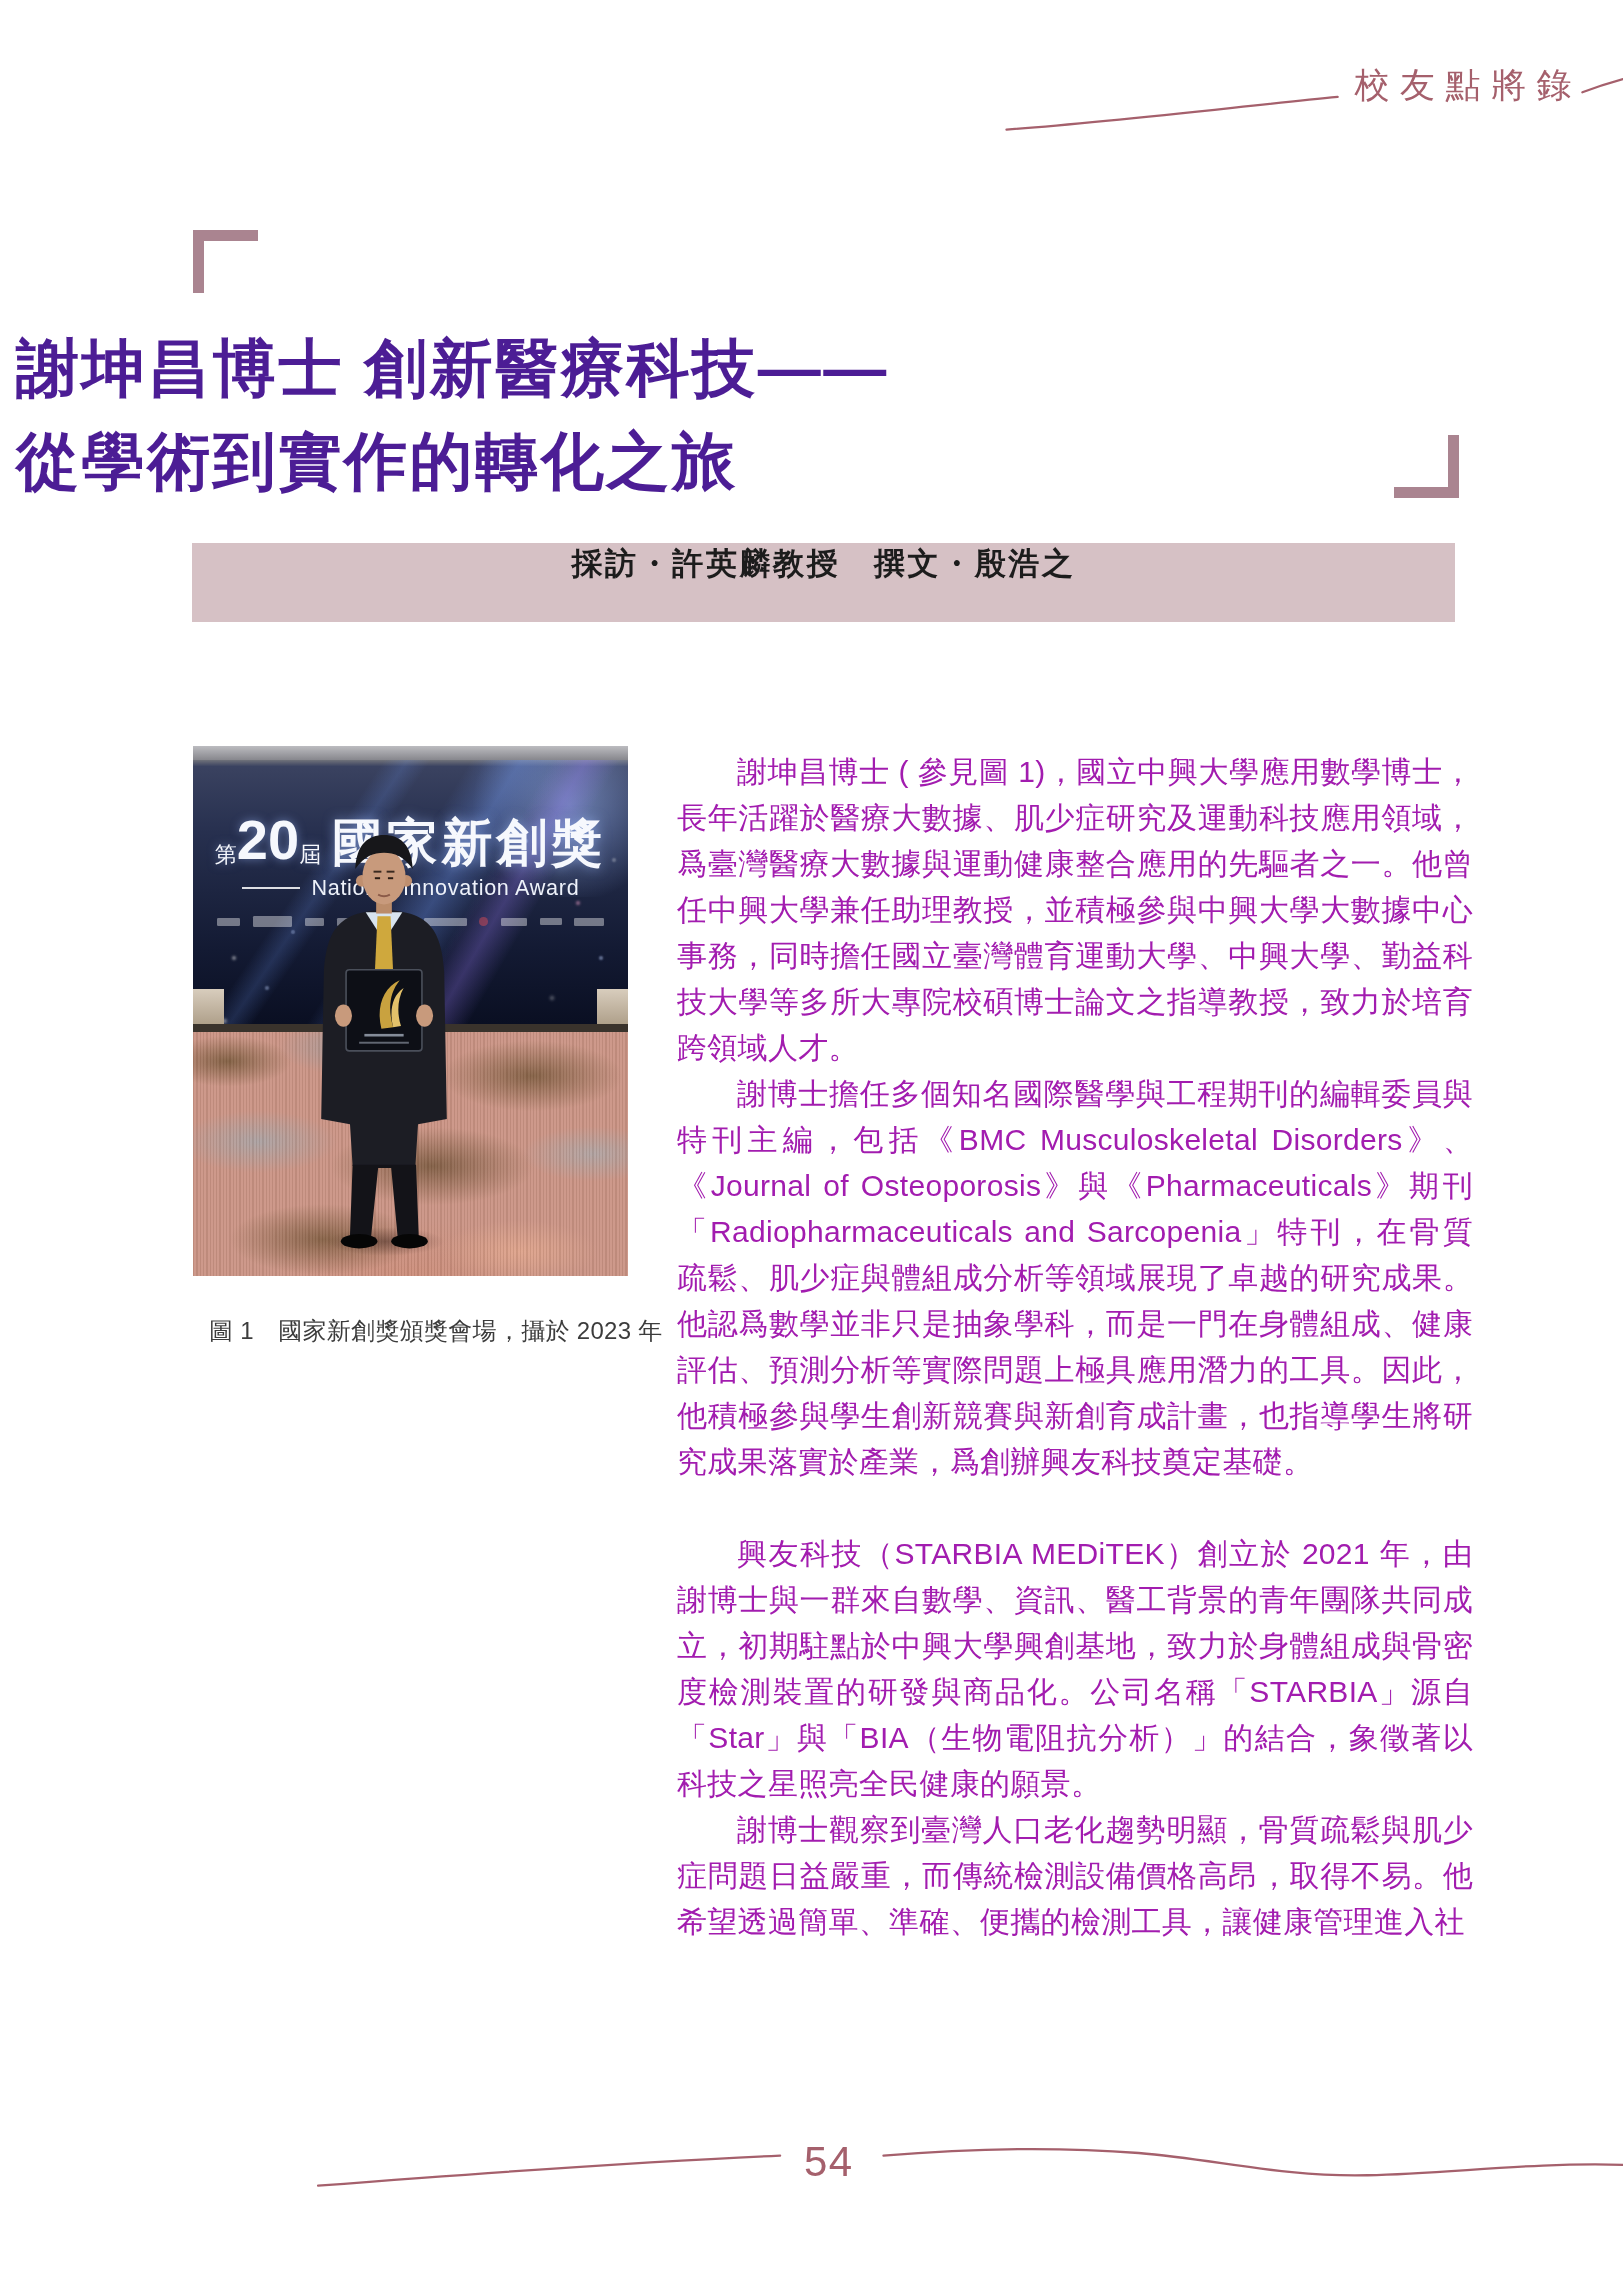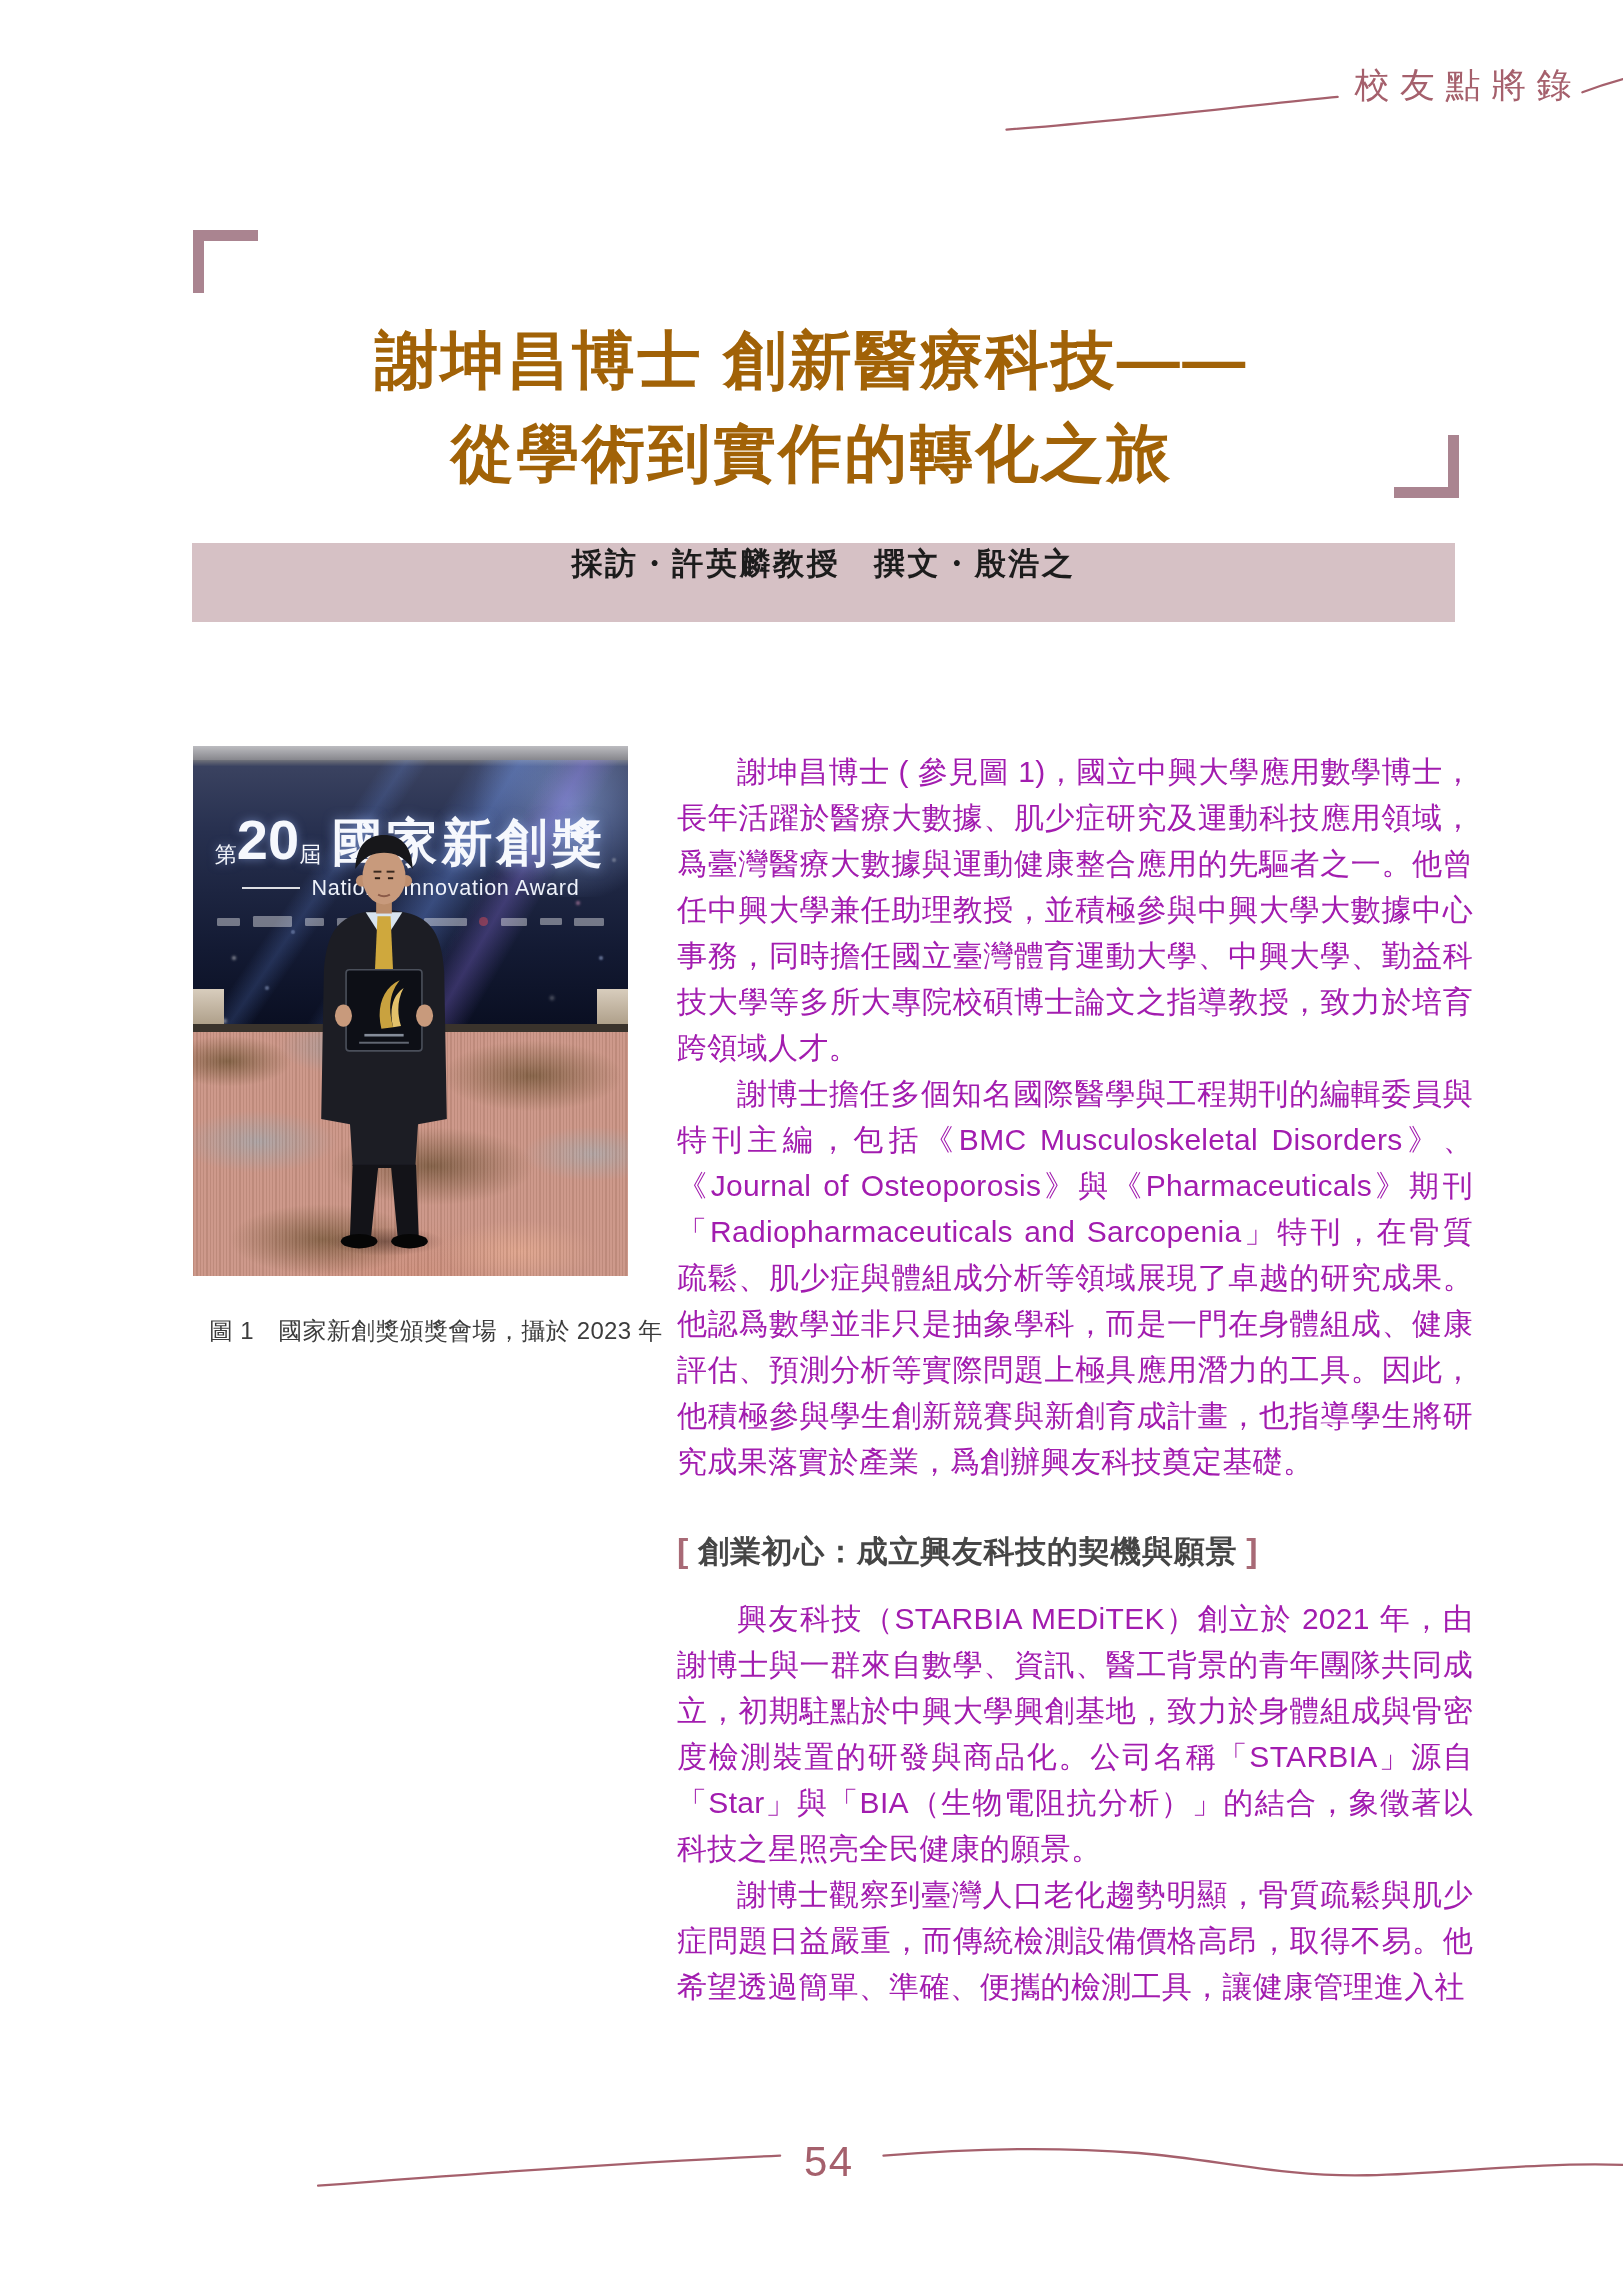--- a/index.html
+++ b/index.html
@@ -18,22 +18,22 @@
     white-space:nowrap;
   }
 
   
   .bracket{position:absolute;}
   .bracket.tl{left:193px; top:230px; width:54px; height:52px;
     border-top:11px solid #aa8490; border-left:11px solid #aa8490;}
   .bracket.br{left:1394px; top:435px; width:54px; height:52px;
     border-bottom:11px solid #aa8490; border-right:11px solid #aa8490;}
   .title{
-    position:absolute; left:0; right:0; top:306px; margin:8px;
-    text-align:center; color:#a16207; font-size:63px; font-weight:700;
+    position:absolute; left:0; right:0; top:306px; margin:16px;
+    text-align:left; color:#4c1d95; font-size:63px; font-weight:700;
     line-height:93px; letter-spacing:2.6px;
   }
   .title span{display:block;}
 
   
   .byline{
     position:absolute; left:192px; top:543px; width:1263px; height:79px;
     background:#d6c1c5; display:flex; align-items:flex-start; justify-content:center;
   }
   .byline span{font-size:31px; font-weight:600; color:#1c1c1c; letter-spacing:2.6px;}
@@ -221,23 +221,20 @@
     <figcaption class="fig-caption">圖 1　國家新創獎頒獎會場，攝於 2023 年</figcaption>
   </figure>
 
   <div class="article">
     <section>
       <p>謝坤昌博士 ( 參見圖 1)，國立中興大學應用數學博士，長年活躍於醫療大數據、肌少症研究及運動科技應用領域，爲臺灣醫療大數據與運動健康整合應用的先驅者之一。他曾任中興大學兼任助理教授，並積極參與中興大學大數據中心事務，同時擔任國立臺灣體育運動大學、中興大學、勤益科技大學等多所大專院校碩博士論文之指導教授，致力於培育跨領域人才。</p>
       <p>謝博士擔任多個知名國際醫學與工程期刊的編輯委員與特刊主編，包括《BMC Musculoskeletal Disorders》、《Journal of Osteoporosis》與《Pharmaceuticals》期刊「Radiopharmaceuticals and Sarcopenia」特刊，在骨質疏鬆、肌少症與體組成分析等領域展現了卓越的研究成果。他認爲數學並非只是抽象學科，而是一門在身體組成、健康評估、預測分析等實際問題上極具應用潛力的工具。因此，他積極參與學生創新競賽與新創育成計畫，也指導學生將研究成果落實於產業，爲創辦興友科技奠定基礎。</p>
     </section>
 
     <section>
-      <h2 class="sec-head">
-        <span class="bkt open">[</span><span>創業初心：成立興友科技的契機與願景</span><span class="bkt close">]</span>
-      </h2>
       <p>興友科技（STARBIA MEDiTEK）創立於 2021 年，由謝博士與一群來自數學、資訊、醫工背景的青年團隊共同成立，初期駐點於中興大學興創基地，致力於身體組成與骨密度檢測裝置的研發與商品化。公司名稱「STARBIA」源自「Star」與「BIA（生物電阻抗分析）」的結合，象徵著以科技之星照亮全民健康的願景。</p>
       <p>謝博士觀察到臺灣人口老化趨勢明顯，骨質疏鬆與肌少症問題日益嚴重，而傳統檢測設備價格高昂，取得不易。他希望透過簡單、準確、便攜的檢測工具，讓健康管理進入社</p>
     </section>
   </div>
 
   <div class="page-num">54</div>
 </div>
 
 
 </body></html>

